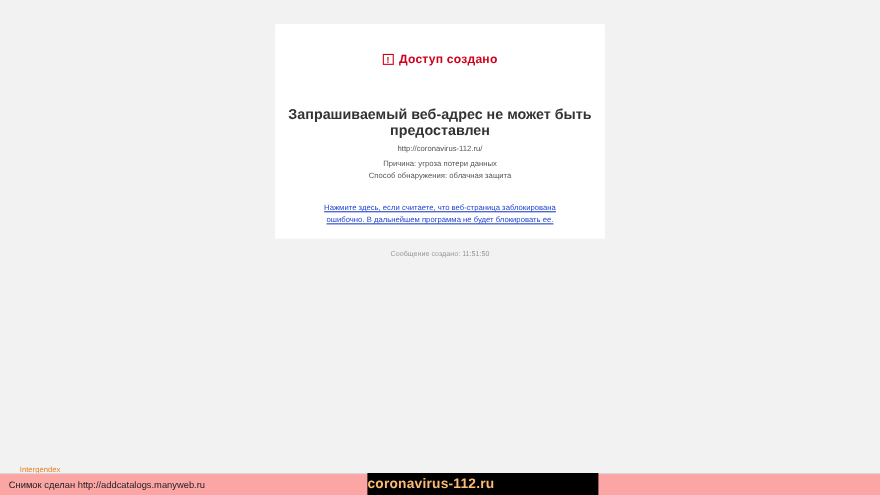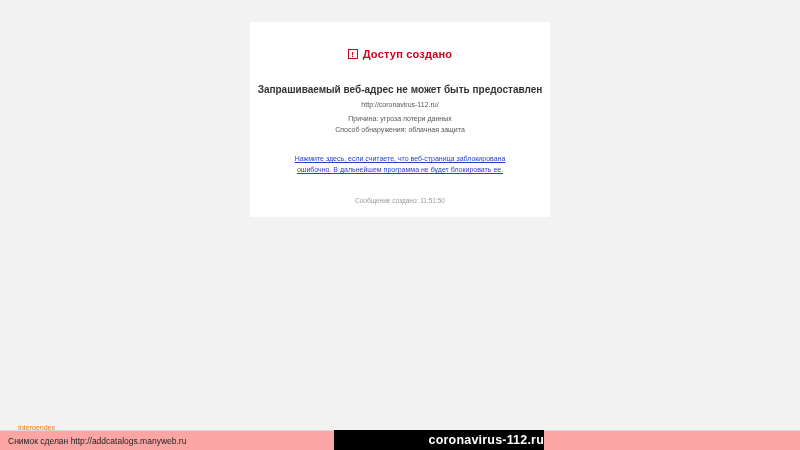--- a/index.html
+++ b/index.html
@@ -50,22 +50,22 @@
     height: 10px;
     border: 1px solid #d0021b;
     color: #d0021b;
     font-size: 8px;
     line-height: 10px;
     text-align: center;
     font-weight: bold;
     box-sizing: border-box;
   }
   .block-sub {
-    margin-top: 24px;
-    font-size: 10px;
+    margin-top: 36px;
+    font-size: 13px;
     font-weight: bold;
     color: #333333;
   }
   .block-url {
     margin-top: 6px;
     font-size: 7px;
     color: #555555;
   }
   .block-av {
     margin-top: 17px;
@@ -123,25 +123,25 @@
     color: #222222;
     white-space: nowrap;
   }
   .domain-banner {
     position: absolute;
     left: 334px;
     top: 430px;
     width: 210px;
     height: 20px;
     background: #000000;
-    color: #ffffff;
+    color: #fdba74;
     font-size: 12.5px;
     font-weight: bold;
     line-height: 20px;
-    text-align: right;
+    text-align: left;
     letter-spacing: 0.2px;
   }
 </style>
 </head>
 <body>
 
 <div class="screen">
 
   <div class="block-card">
 

